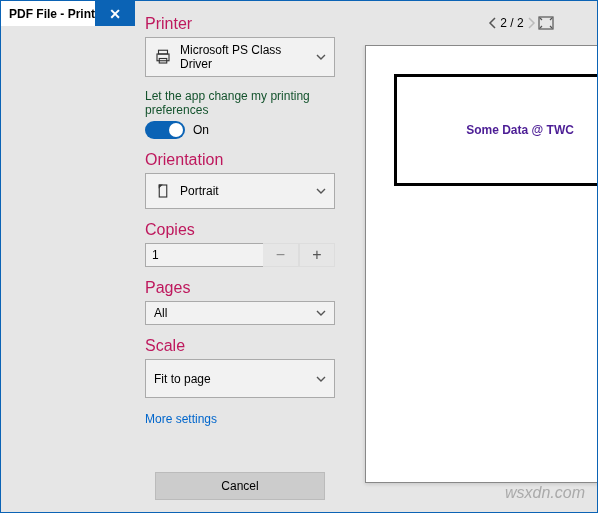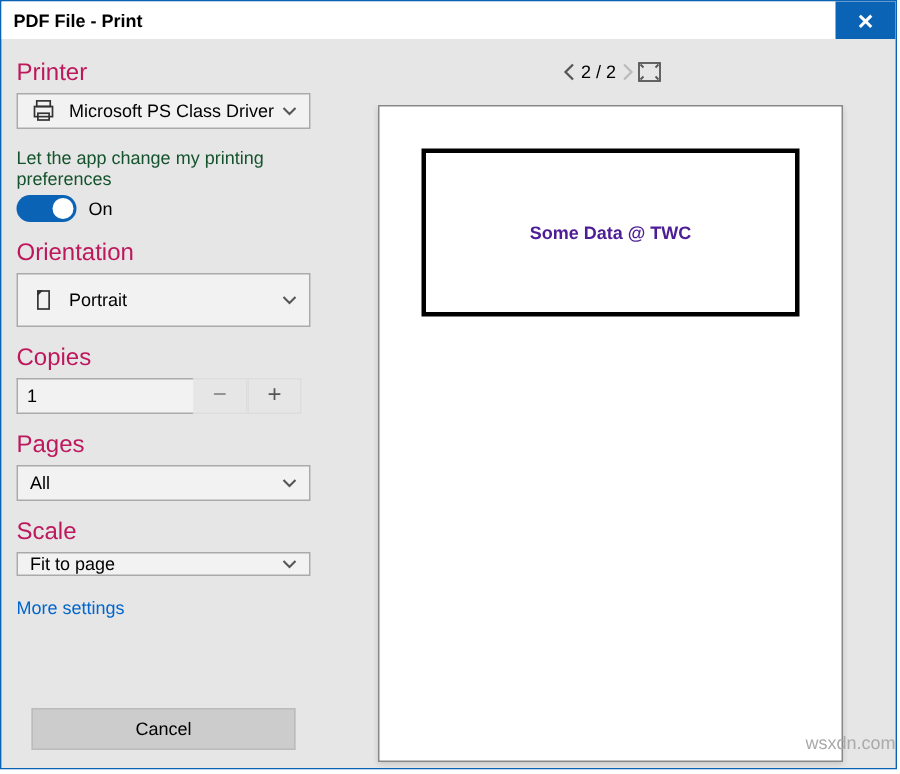--- a/index.html
+++ b/index.html
@@ -1,21 +1,21 @@
 <!DOCTYPE html>
 <html><head>
 <meta charset="utf-8">
 <style>
   * { box-sizing: border-box; font-family: "Segoe UI", Arial, sans-serif; }
   body { margin: 0; padding: 0; background: #fff; }
   .dialog {
     width: 598px; height: 513px;
     border: 1px solid #0b63b5;
     background: #e6e6e6;
-    display: flex; flex-direction: column;
+    display: flex; 
     position: relative;
   }
   .titlebar {
     height: 25px; background: #fff;
     display: flex; align-items: center;
     padding: 0 0 0 8px;
     font-size: 12px; font-weight: 600;
     color: #000;
   }
   .close-btn {
@@ -32,21 +32,21 @@
   }
   .right { flex: 1; display: flex; flex-direction: column; background: #e6e6e6; }
   .label { font-size: 16px; color: #be185d; margin-top: 6px; }
   .select {
     height: 36px; border: 1px solid #aaa; background: #f2f2f2;
     display: flex; align-items: center; padding: 0 8px;
     font-size: 12px; cursor: pointer; position: relative;
     margin-top: 4px;
   }
   .select-wide { width: 100%; }
-  .printer-sel { height: 24px; }
+  .printer-sel { height: 40px; }
   .chevron {
     margin-left: auto;
     width: 10px; height: 10px;
     display: inline-block;
   }
   .icon-svg { width: 18px; height: 18px; margin-right: 8px; flex-shrink: 0; }
   .pref-text { font-size: 12px; color: #14532d; margin-top: 12px; }
   .toggle-row { display: flex; align-items: center; margin-top: 4px; }
   .toggle {
     width: 40px; height: 18px; border-radius: 9px;
@@ -98,22 +98,22 @@
     box-shadow: 0 1px 4px rgba(0,0,0,.15);
     padding: 28px;
   }
   .page-box {
     border: 3px solid #000;
     height: 112px;
     display: flex; align-items: center; justify-content: center;
     font-weight: 700; font-size: 12px; color: #4c1d95;
   }
   .watermark {
-    position: absolute; bottom: 10px; right: 0;
-    font-size: 12px; color: #aaa;
+    position: absolute; bottom: 10px; right: 12px;
+    font-size: 16px; color: #aaa; font-style: italic;
   }
   .section-gap { margin-top: 12px; }
 </style>
 </head>
 <body>
 
 <div class="dialog">
   <div class="titlebar">
     <span>PDF File - Print</span>
     <div class="close-btn">
@@ -170,21 +170,21 @@
 
       <div class="label section-gap">Pages</div>
       <div class="select select-wide" style="height:24px">
         <span>All</span>
         <svg class="chevron" viewBox="0 0 10 10">
             <path d="M1 3 L5 7 L9 3" stroke="#555" stroke-width="1.4" fill="none"></path>
           </svg>
       </div>
 
       <div class="label section-gap">Scale</div>
-      <div class="select select-wide" style="height:16px">
+      <div class="select select-wide" style="height:39px">
         <span>Fit to page</span>
         <svg class="chevron" viewBox="0 0 10 10">
             <path d="M1 3 L5 7 L9 3" stroke="#555" stroke-width="1.4" fill="none"></path>
           </svg>
       </div>
 
       <a class="link">More settings</a>
 
       <div class="footer">
         <div class="btn">

